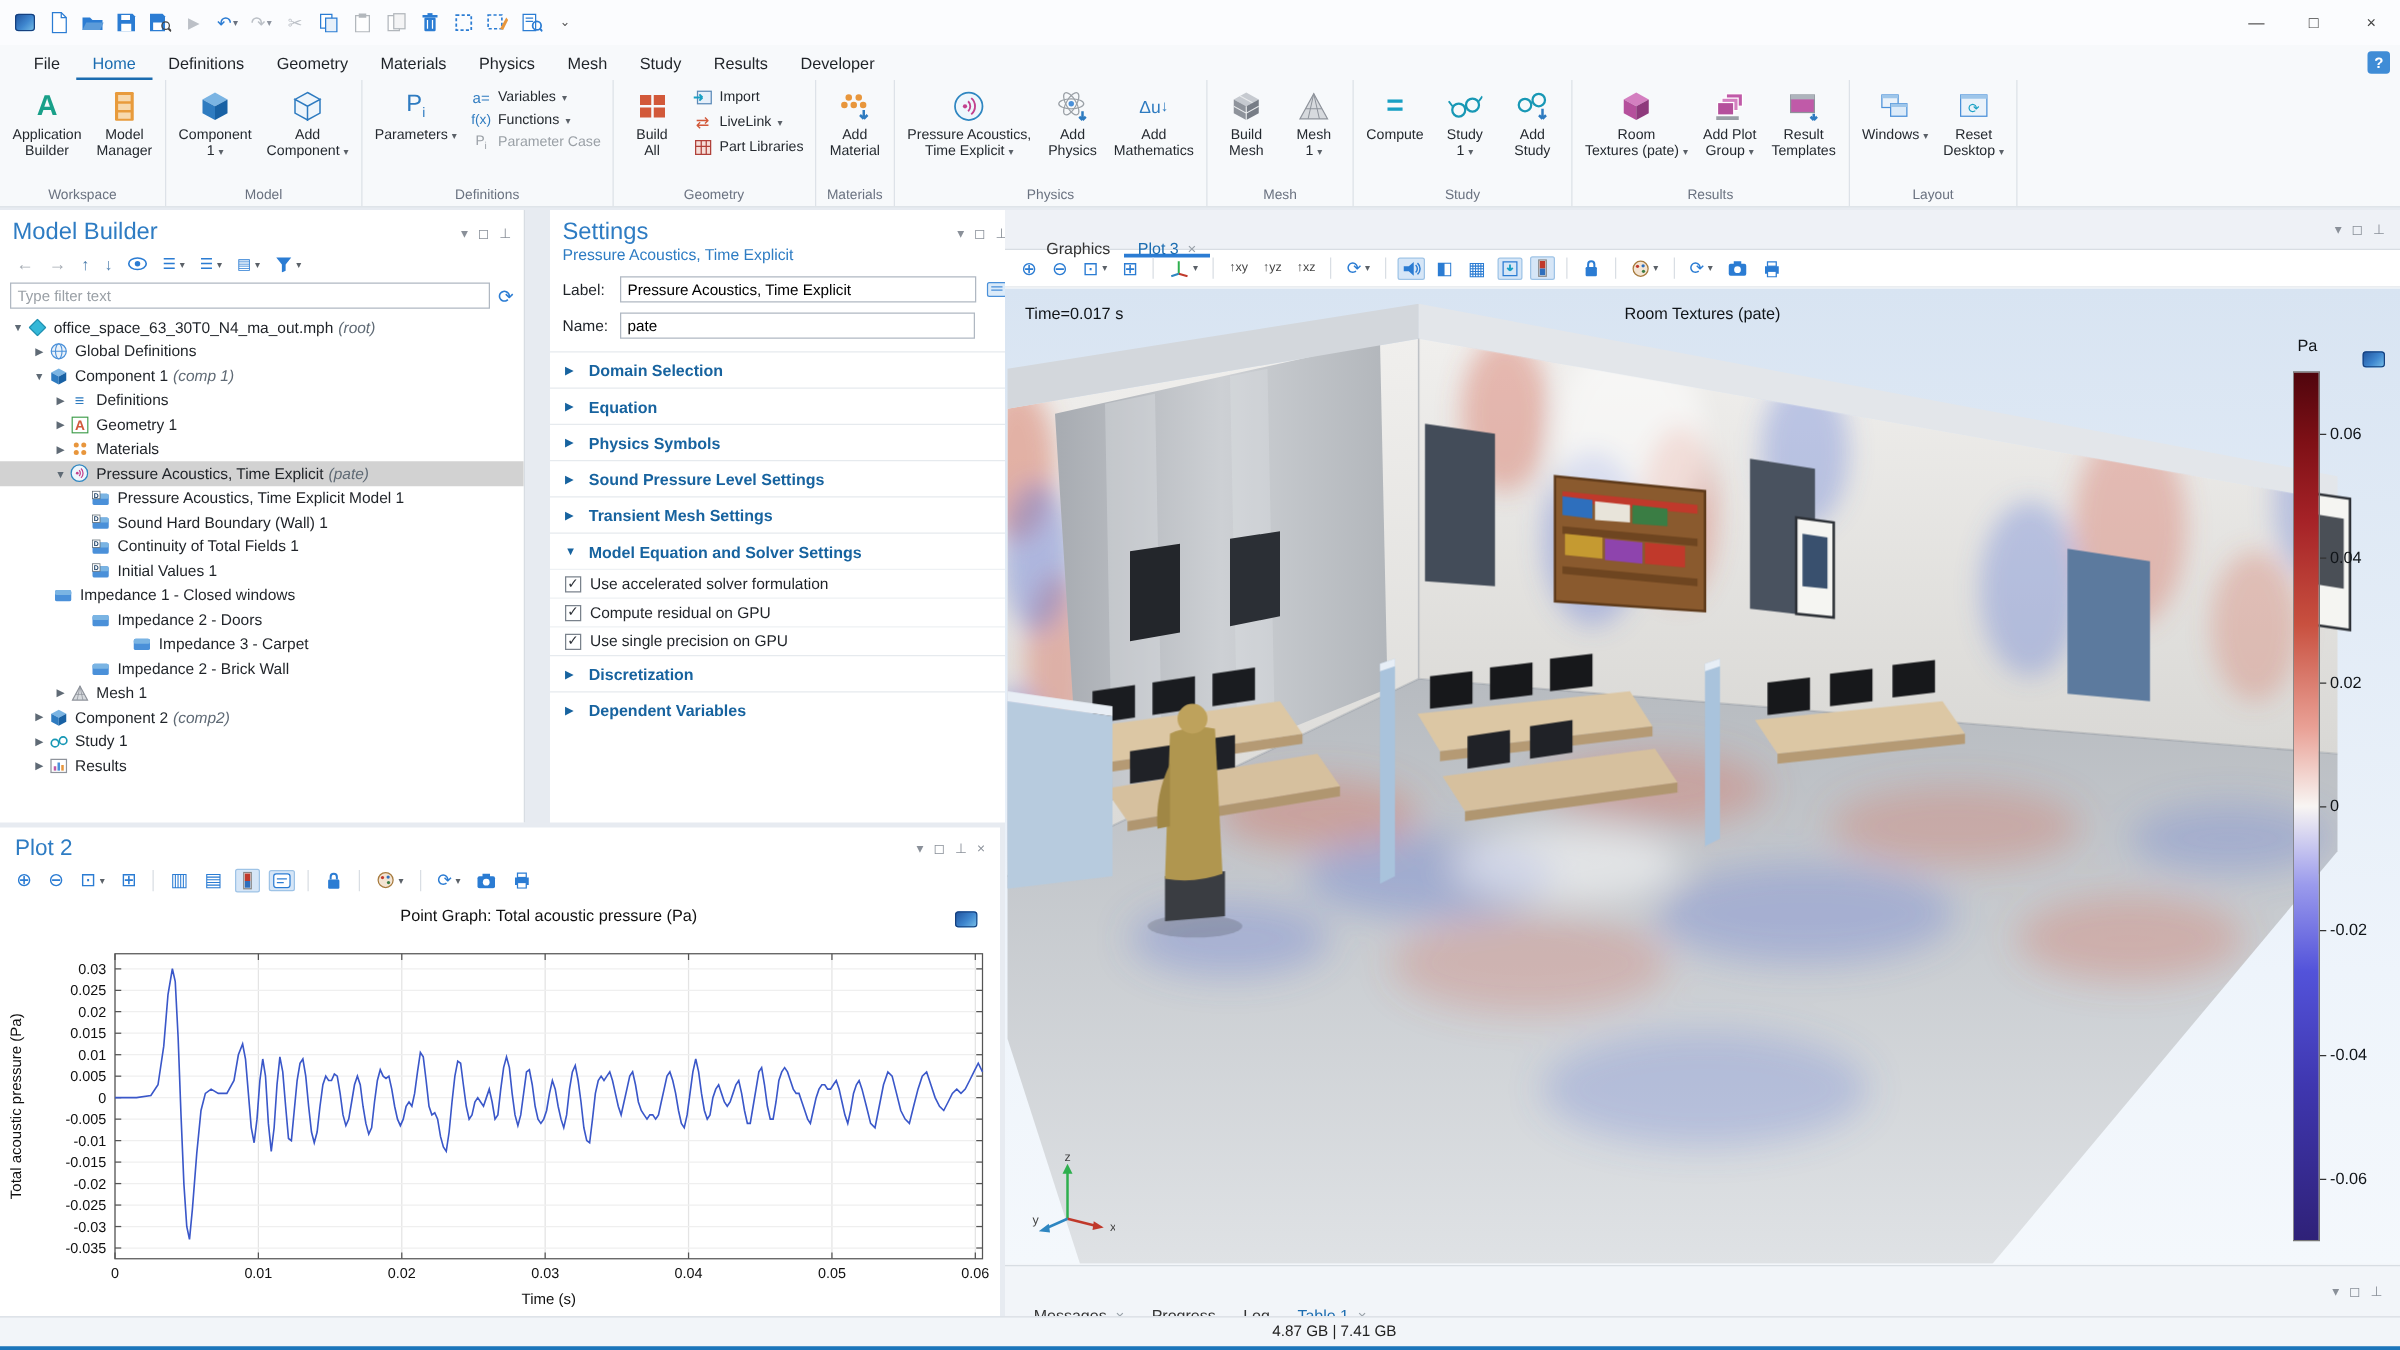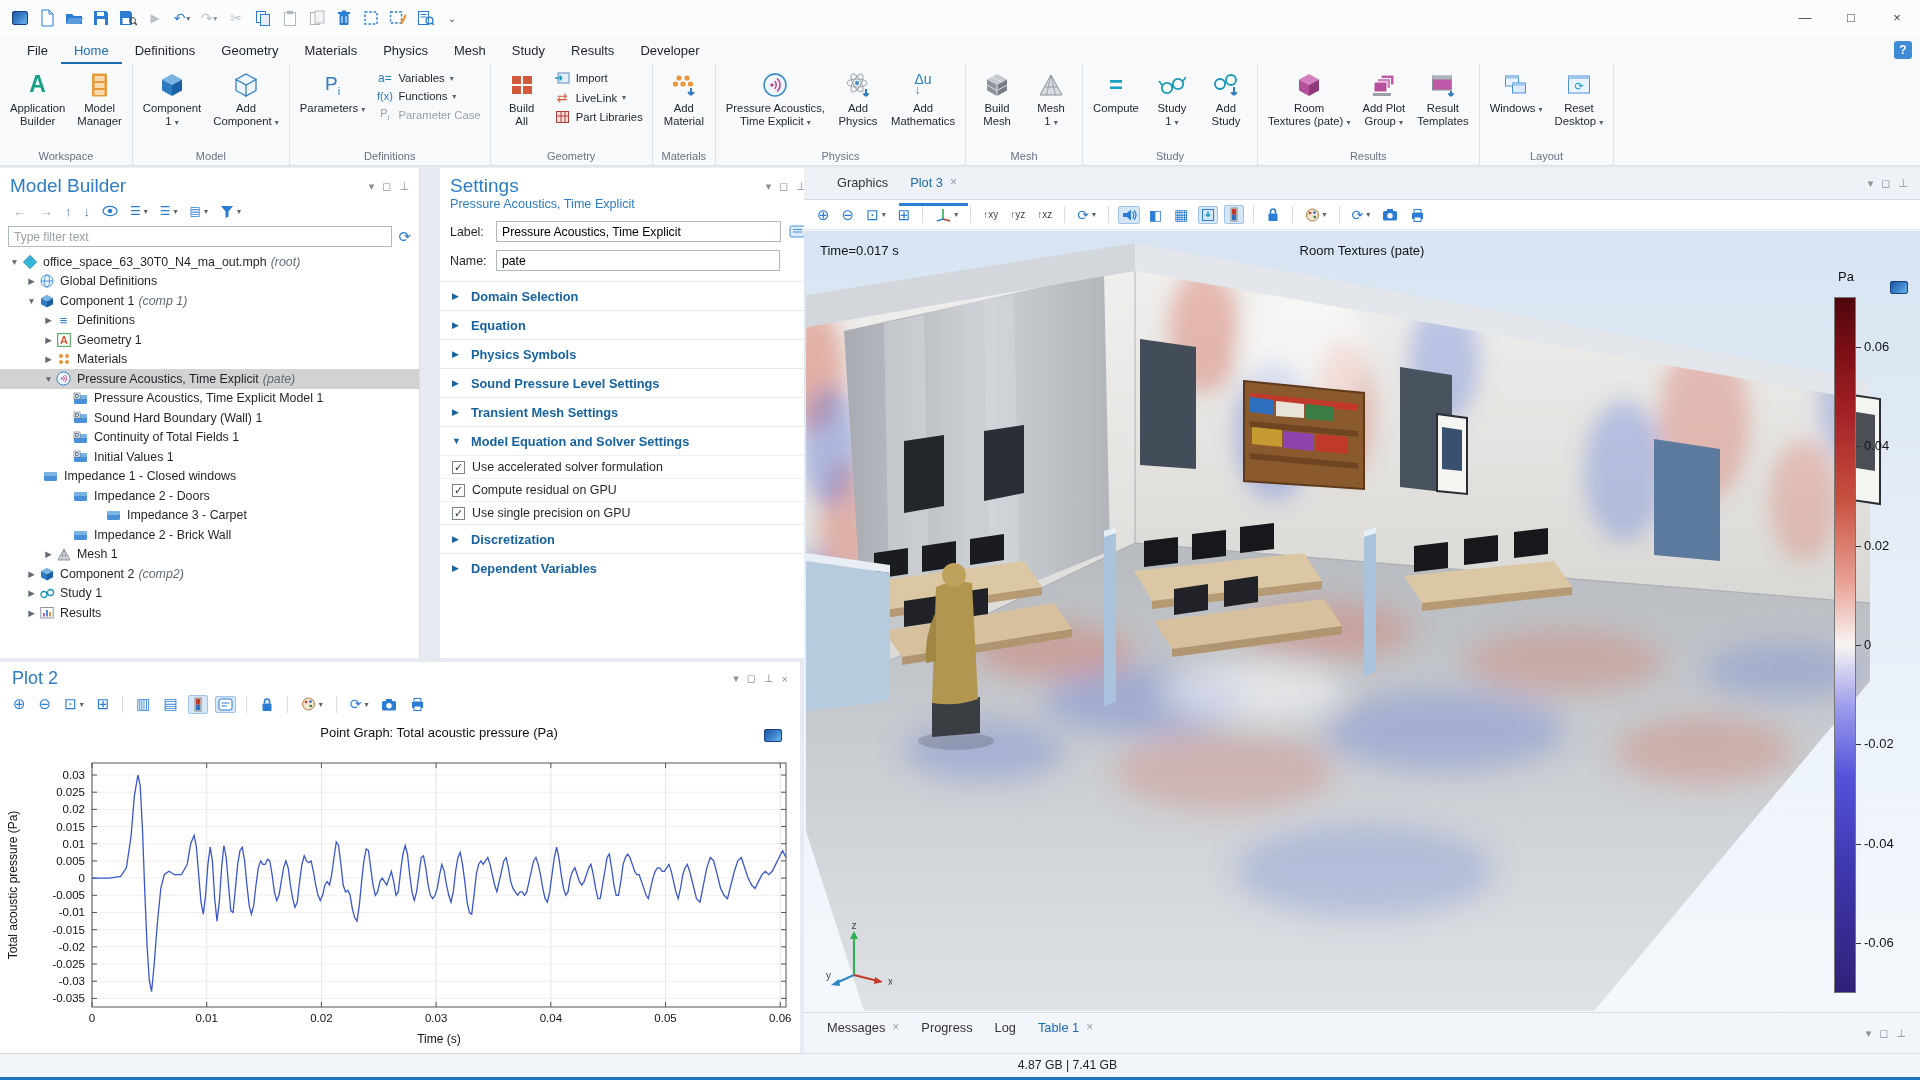--- a/index.html
+++ b/index.html
@@ -73,21 +73,21 @@
   
   #plot2-head { display:flex; align-items:center; padding:6px 12px 0; }
   #plot2-tbar { display:flex; align-items:center; gap:7px; padding:4px 10px 2px; }
   .tgl { display:inline-flex; align-items:center; padding:1px 2px; border-radius:2px; border:1px solid transparent; }
   .tgl.active { background:#d6e6f7; border-color:#9ec3e6; }
   .sep { width:1px; height:17px; background:#d9dee4; margin:0 3px; }
   .comsol-mini { width:18px; height:13px; border-radius:3px; background:linear-gradient(135deg,#1d4f9b,#3f87cf 55%,#7cc4ea); box-shadow:inset 0 0 0 1px #16407e; }
 
   
   #gtabs { display:flex; align-items:center; height:32px; background:#eef1f6; padding-left:22px; border-bottom:1px solid #d8dde3; }
-  .gtab { display:flex; gap:7px; align-items:flex-start; padding:0 11px; height:100%; font-size:12.8px; color:#333;margin-top:13px; }
+  .gtab { display:flex; gap:7px; align-items:flex-end; padding:0 11px; height:100%; font-size:12.8px; color:#333;margin-top:13px; }
   .gtab.active { color:#1b6cb0; box-shadow:inset 0 -3px 0 #2b7cd3; }
   .tab-x { color:#98a0a8; font-size:12px; }
   #gtabs .pctl { margin-left:auto; margin-right:12px; }
   #gfx-tbar { display:flex; align-items:center; gap:6px; height:30px; background:#fff; padding:0 10px; border-bottom:1px solid #e3e7ec; }
   #viewport { position:absolute; left:0; top:63px; width:1116px; height:780px; background:linear-gradient(#d8e4f2,#eef4fb 70%,#f4f8fc); overflow:hidden; }
   #time-label { left:16px; top:12px; font-size:13px; color:#101418; }
   #gfx-plot-title { left:0; top:12px; width:1116px; text-align:center; font-size:13px; color:#101418; pointer-events:none; }
   #cb-unit { font-size:13px; color:#101418; }
   .cb-tick { position:absolute; left:30px; font-size:13px; color:#101418; }
   .cb-mark { position:absolute; left:-5px; width:5px; height:1px; background:#333; }
@@ -340,21 +340,21 @@
             </svg></span><span>Pressure Acoustics,
 Time Explicit <span class="rcaret">▾</span></span></div>
         <div class="rbtn-big"><span class="ric"><svg width="26" height="26" viewBox="0 0 26 26">
               <ellipse cx="12" cy="11" rx="10" ry="4" fill="none" stroke="#9aa0a6"></ellipse>
               <ellipse cx="12" cy="11" rx="10" ry="4" fill="none" stroke="#9aa0a6" transform="rotate(60 12 11)"></ellipse>
               <ellipse cx="12" cy="11" rx="10" ry="4" fill="none" stroke="#9aa0a6" transform="rotate(120 12 11)"></ellipse>
               <circle cx="12" cy="11" r="2.2" fill="#4a90d9"></circle>
               <path d="M21 17 v7 m0 0 l-2.6 -2.6 m2.6 2.6 l2.6 -2.6" stroke="#2e7bc0" stroke-width="2" fill="none"></path>
             </svg></span><span>Add
 Physics</span></div>
-        <div class="rbtn-big"><span class="ric"><span style="display:flex;flex-direction:column;align-items:flex-start;line-height:11px"><span style="font-size:14px;color:#2e7bc0">Δu</span><span style="font-size:12px;color:#2e7bc0">↓</span></span></span><span>Add
+        <div class="rbtn-big"><span class="ric"><span style="display:flex;flex-direction:row;align-items:flex-start;line-height:11px"><span style="font-size:14px;color:#2e7bc0">Δu</span><span style="font-size:12px;color:#2e7bc0">↓</span></span></span><span>Add
 Mathematics</span></div>
       </div>
       <div class="rgroup-label">Physics</div>
     </div>
     <div class="rgroup">
       <div class="rgroup-items">
         <div class="rbtn-big"><span class="ric"><svg width="26" height="26" viewBox="0 0 26 26">
               <path d="M13 2 L23 7.5 L13 13 L3 7.5 Z" fill="#c6cad0"></path>
               <path d="M3 7.5 L13 13 L13 24 L3 18.5 Z" fill="#8e939b"></path>
               <path d="M23 7.5 L13 13 L13 24 L23 18.5 Z" fill="#777d86"></path>

